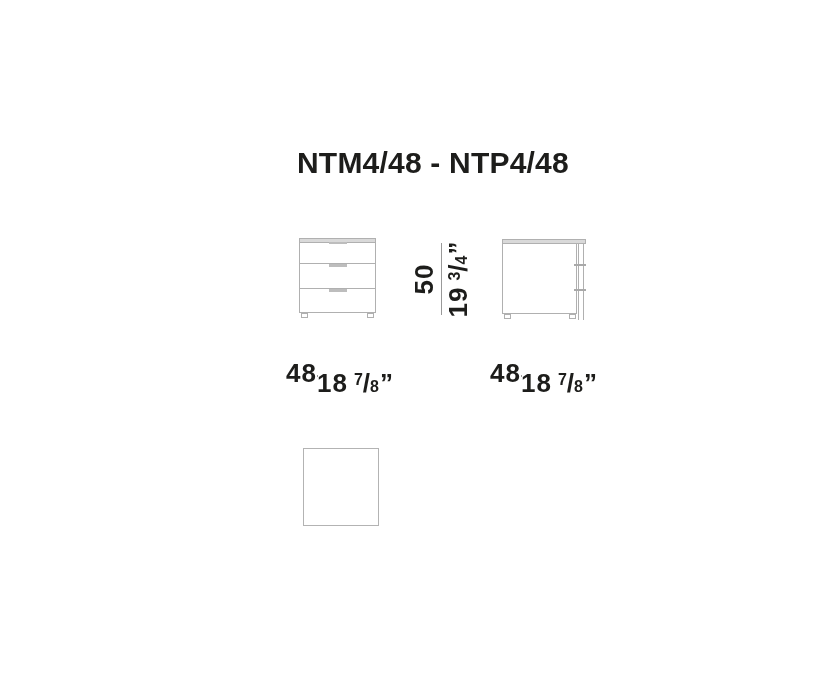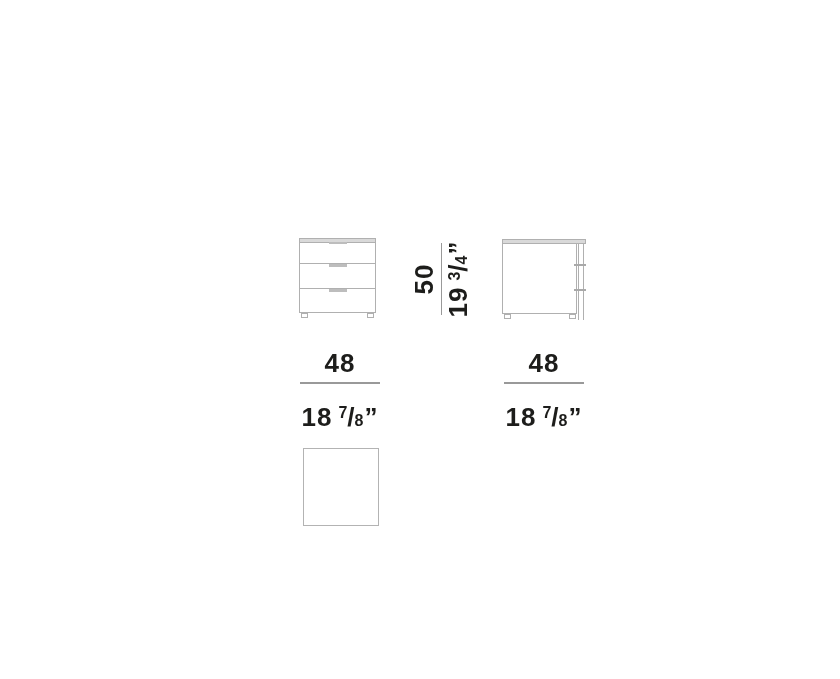--- a/index.html
+++ b/index.html
@@ -52,21 +52,21 @@
   .sv-tick { position: absolute; left: 72px; width: 12px; height: 2.4px; background: #a9a9a9; }
 
   
   .top-view { left: 303px; top: 448px; width: 76px; height: 78px; border: 1.5px solid #b3b3b3; box-sizing: border-box; }
 
   
   .dim {
     position: absolute;
     width: 108px;
     display: flex;
-    flex-direction: column;
+    flex-direction: row;
     align-items: center;
     font-weight: 700;
     font-size: 26px;
     letter-spacing: 1px;
     line-height: 1;
     white-space: nowrap;
   }
   .dim-front { left: 286px; top: 350px; }
   .dim-side  { left: 490px; top: 350px; }
   .dim-sep { display: block; width: 80px; height: 1.5px; background: var(--dim-line, #999999); margin-top: 6px; }
@@ -94,20 +94,21 @@
     line-height: 1;
     white-space: nowrap;
   }
   .vdim .dim-sep { width: 72px; margin: 4px 0 3px 0; }
 </style>
 </head>
 <body>
 
 <div class="canvas">
 
+  <h1 class="title">NTM4/48 - NTP4/48</h1>
 
   <div class="view front-view">
     <div class="fv-box stroke"></div>
     <div class="fv-top fillbar"></div>
     <div class="hline" style="left:1px; top:25px; width:75px;"></div>
     <div class="hline" style="left:1px; top:50px; width:75px;"></div>
     <div class="handle" style="left:29.5px; top:4px;"></div>
     <div class="handle" style="left:29.5px; top:26.2px;"></div>
     <div class="handle" style="left:29.5px; top:51.2px;"></div>
     <div class="foot" style="left:2px;"></div>

